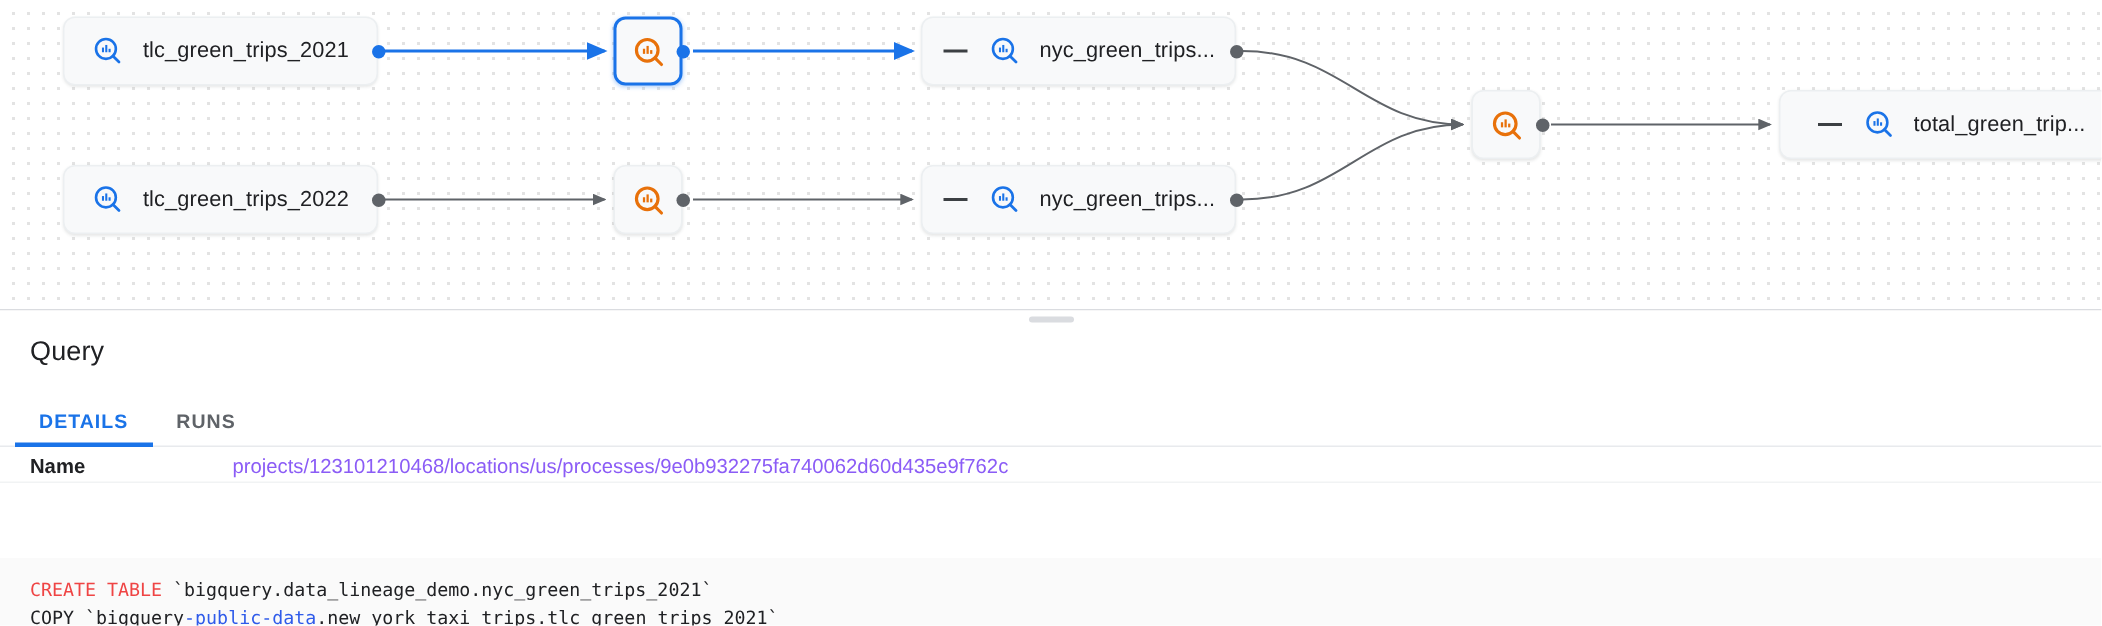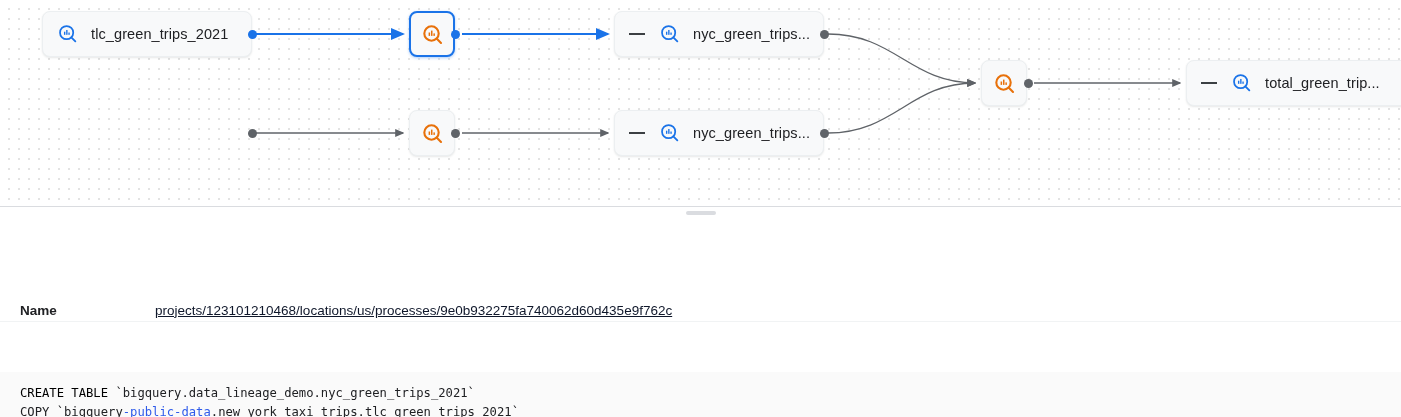--- a/index.html
+++ b/index.html
@@ -40,20 +40,21 @@
   
   .node {
     position: absolute;
     box-sizing: border-box;
     background: #f8f9fa;
     border: 1px solid #eceff1;
     border-radius: 8px;
     display: flex;
     align-items: center;
     box-shadow: 0 1px 2px rgba(60,64,67,0.12);
+    justify-content: center;
   }
   .node.table-node {
     height: 46px;
     padding: 0 14px;
     gap: 12px;
   }
   .node.process-node {
     width: 46px;
     height: 46px;
     justify-content: center;
@@ -183,42 +184,41 @@
   .kv-key {
     width: 155px;
     padding-left: 20px;
     box-sizing: border-box;
     font-size: 13.5px;
     font-weight: bold;
     color: #202124;
   }
   .kv-val {
     font-size: 13.5px;
-    color: #0f172a;
+    color: #8b5cf6;
     white-space: nowrap;
-    text-decoration: underline;
   }
 
   .code-block {
     position: absolute;
     left: 0;
     top: 165px;
     width: 1401px;
     height: 55px;
     background: #fafafa;
     padding: 12px 20px 0 20px;
     box-sizing: border-box;
     font-family: "DejaVu Sans Mono", "Liberation Mono", monospace;
     font-size: 12.2px;
     line-height: 19px;
     color: #202124;
     white-space: pre;
     overflow: hidden;
   }
-  .tok-kw { color: #000000; }
+  .tok-kw { color: #ef4444; }
   .tok-blue { color: #2f5bea; }
 </style>
 </head>
 <body>
 
 <div class="lineage-canvas">
 
   <svg class="edge-layer" viewBox="0 0 1401 206">
     <defs>
       <marker id="ah-blue" markerWidth="7" markerHeight="7" refX="6" refY="3" orient="auto">
@@ -251,20 +251,32 @@
         <rect x="7.6" y="9.5" width="1.5" height="3.4" fill="#1a73e8"></rect>
         <rect x="10" y="7.6" width="1.5" height="5.3" fill="#1a73e8"></rect>
         <rect x="12.4" y="10.4" width="1.5" height="2.5" fill="#1a73e8"></rect>
         <line x1="15.6" y1="15.6" x2="20" y2="20" stroke="#1a73e8" stroke-width="2" stroke-linecap="round"></line>
       </svg>
     </span>
     <span class="node-label">tlc_green_trips_2021</span>
   </div>
   <div class="port blue" style="left:248px; top:29.5px;"></div>
 
+  <div class="node table-node" style="left:42px; top:110px; width:210px;">
+    <span class="icon-wrap">
+      <svg viewBox="0 0 24 24" width="22" height="22">
+        <circle cx="10.5" cy="10.5" r="7.2" fill="none" stroke="#1a73e8" stroke-width="1.9"></circle>
+        <rect x="7.6" y="9.5" width="1.5" height="3.4" fill="#1a73e8"></rect>
+        <rect x="10" y="7.6" width="1.5" height="5.3" fill="#1a73e8"></rect>
+        <rect x="12.4" y="10.4" width="1.5" height="2.5" fill="#1a73e8"></rect>
+        <line x1="15.6" y1="15.6" x2="20" y2="20" stroke="#1a73e8" stroke-width="2" stroke-linecap="round"></line>
+      </svg>
+    </span>
+    <span class="node-label">tlc_green_trips_2022</span>
+  </div>
   <div class="port" style="left:248px; top:128.5px;"></div>
 
   <div class="node process-node selected" style="left:409px; top:11px;">
     <span class="icon-wrap">
       <svg viewBox="0 0 24 24" width="24" height="24">
         <circle cx="10.5" cy="10.5" r="7.2" fill="none" stroke="#e8710a" stroke-width="2.1"></circle>
         <rect x="7.6" y="9.5" width="1.5" height="3.4" fill="#e8710a"></rect>
         <rect x="10" y="7.6" width="1.5" height="5.3" fill="#e8710a"></rect>
         <rect x="12.4" y="10.4" width="1.5" height="2.5" fill="#e8710a"></rect>
         <line x1="15.6" y1="15.6" x2="20" y2="20" stroke="#e8710a" stroke-width="2.1" stroke-linecap="round"></line>
@@ -343,21 +355,30 @@
     <span class="node-label">total_green_trip...</span>
   </div>
 
 </div>
 
 <div class="splitter"></div>
 <div class="drag-handle"></div>
 
 <div class="details-panel">
 
-
+  <div class="panel-title">Query</div>
+
+  <div class="tabs">
+    <div class="tab active">
+      <span>DETAILS</span>
+    </div>
+    <div class="tab">
+      <span>RUNS</span>
+    </div>
+  </div>
 
   <div class="kv-table">
     <div class="kv-row">
       <div class="kv-key">Name</div>
       <div class="kv-val">projects/123101210468/locations/us/processes/9e0b932275fa740062d60d435e9f762c</div>
     </div>
   </div>
 
   <div class="code-block"><span class="tok-kw">CREATE TABLE</span><span> `bigquery.data_lineage_demo.nyc_green_trips_2021`</span>
 <span>COPY `bigquery</span><span class="tok-blue">-public-data</span><span>.new_york_taxi_trips.tlc_green_trips_2021`</span></div>

